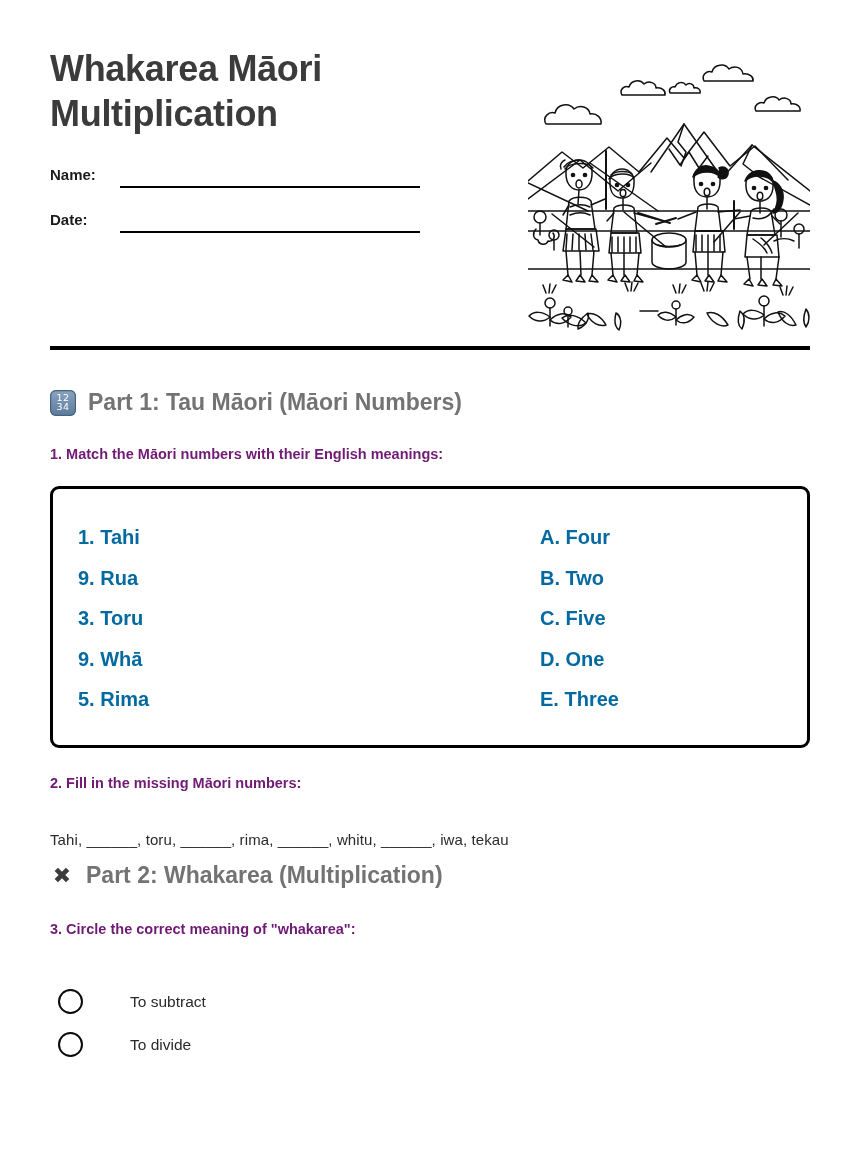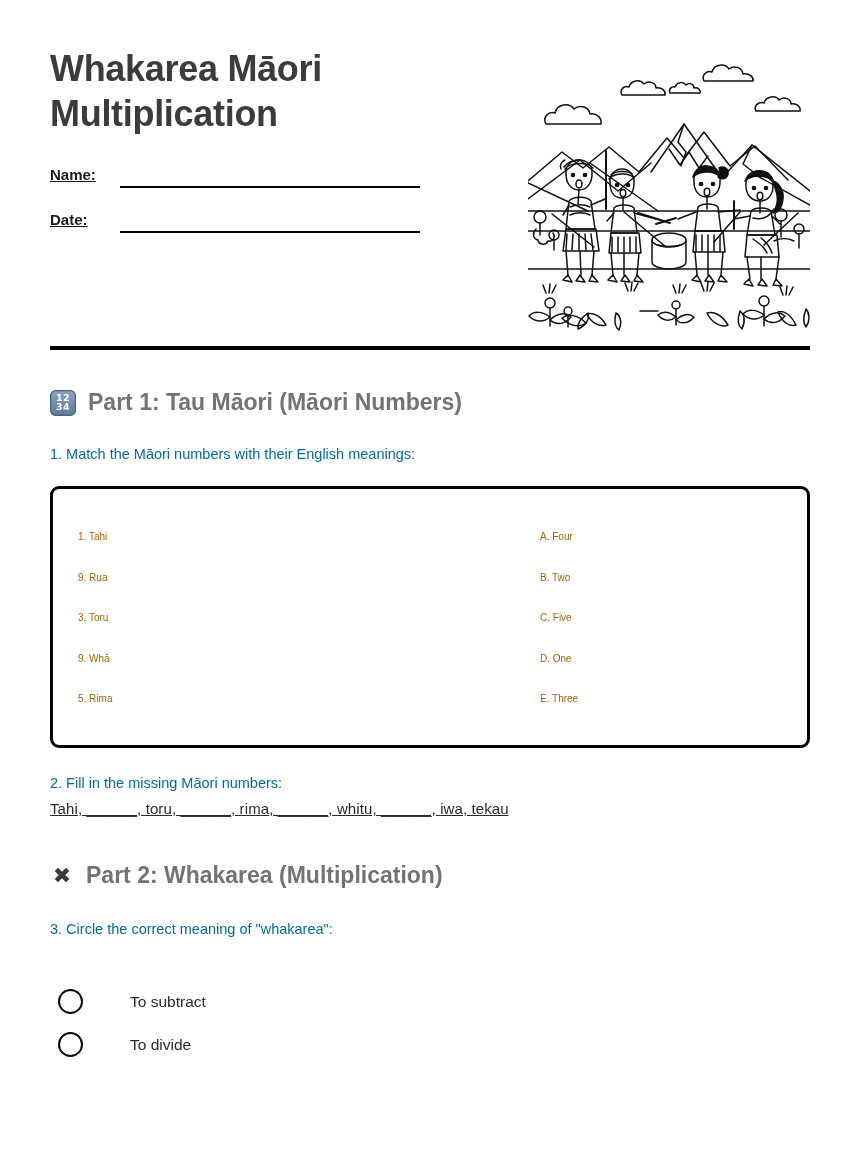--- a/index.html
+++ b/index.html
@@ -51,21 +51,20 @@
   .field-name { top: 118px; }
   .field-date { top: 163px; }
   .field-label {
     position: absolute;
     left: 0;
     top: 0;
     font-size: 15px;
     font-weight: bold;
     color: #1b1b1b;
     line-height: 22px;
-    text-decoration: underline;
   }
   .field-line {
     position: absolute;
     left: 70px;
     top: 22px;
     width: 300px;
     height: 0;
     border-bottom: 2.2px solid #000000;
   }
 
@@ -113,21 +112,21 @@
     position: relative;
     flex: 0 0 auto;
   }
   .num-emoji .ne-row {
     position: absolute;
     left: 0;
     width: 100%;
     text-align: center;
     font-family: "DejaVu Sans", sans-serif;
     font-size: 9.5px;
-    font-weight: bold;
+    font-weight: normal;
     color: #ffffff;
     letter-spacing: 0.5px;
     line-height: 10px;
   }
   .num-emoji .ne-top { top: 3px; }
   .num-emoji .ne-bot { top: 12.5px; }
 
   .x-emoji {
     flex: 0 0 auto;
     width: 24px;
@@ -138,22 +137,22 @@
     line-height: 24px;
     font-weight: bold;
     text-align: center;
     font-family: "DejaVu Sans", sans-serif;
   }
 
   .q-label {
     position: absolute;
     left: 50px;
     font-size: 14.5px;
-    font-weight: normal;
-    color: #0369a1;
+    font-weight: bold;
+    color: #701a75;
     white-space: nowrap;
   }
   #q1 { top: 446px; }
   #q2 { top: 775px; }
   #q3 { top: 921px; }
 
   
   .match-box {
     position: absolute;
     left: 50px;
@@ -165,37 +164,36 @@
     box-sizing: border-box;
   }
   .match-col {
     position: absolute;
     top: 38px;
   }
   .match-col.left { left: 25px; }
   .match-col.right { left: 487px; }
   .match-item {
     height: 40.5px;
-    font-size: 10px;
-    font-weight: normal;
-    color: #a16207;
+    font-size: 20px;
+    font-weight: bold;
+    color: #0369a1;
     line-height: 20px;
     white-space: nowrap;
   }
 
   
   .fill-line {
     position: absolute;
     left: 50px;
-    top: 800px;
+    top: 831px;
     font-size: 15px;
     color: #2a2a2a;
     white-space: nowrap;
     letter-spacing: 0.1px;
-    text-decoration: underline;
   }
 
   
   .options {
     position: absolute;
     left: 58px;
     top: 980px;
     width: 420px;
   }
   .option {

